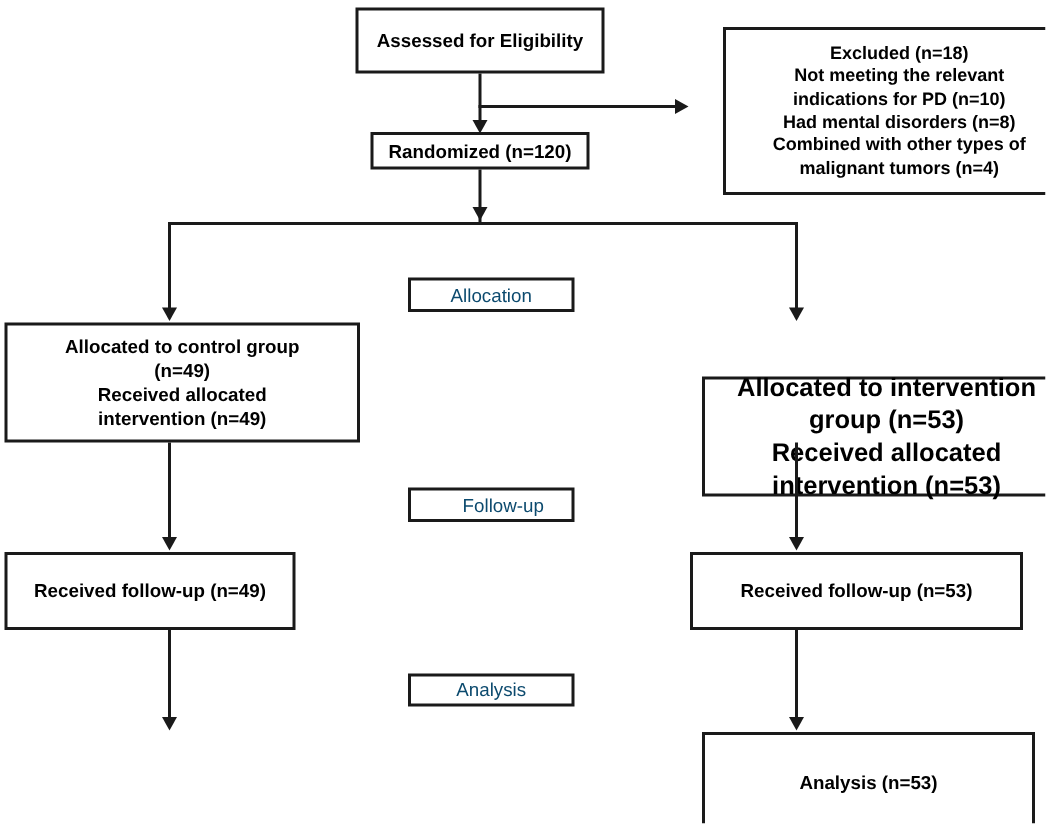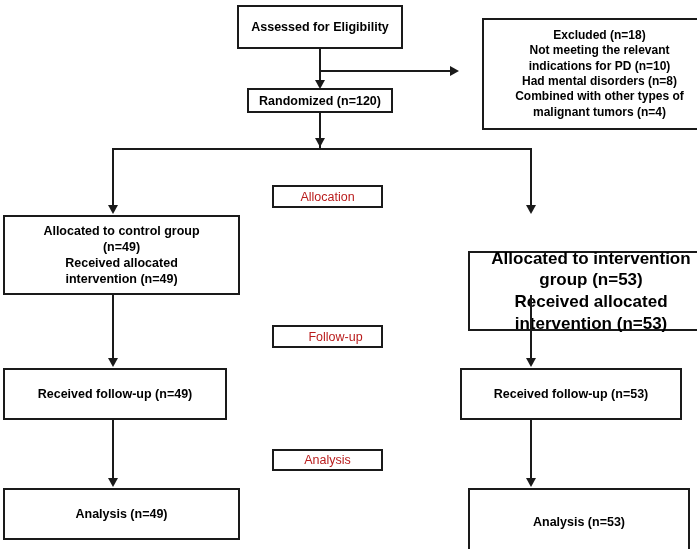--- a/index.html
+++ b/index.html
@@ -37,21 +37,21 @@
   }
   .stage-label {
     position: absolute;
     box-sizing: border-box;
     border: 2px solid #1a1a1a;
     background: #ffffff;
     display: flex;
     align-items: center;
     justify-content: center;
     text-align: center;
-    color: #b91c1c;
+    color: #0c4a6e;
     font-weight: normal;
     font-size: 12.5px;
   }
   
   .vline {
     position: absolute;
     width: 0;
     border-left: 2px solid #1a1a1a;
   }
   .hline {
@@ -77,21 +77,21 @@
   }
   
   #box-assessed   { left: 237px; top: 5px;   width: 166px; height: 44px;  font-size: 12.5px; }
   #box-excluded   { left: 482px; top: 18px;  width: 235px; height: 112px; font-size: 12px; }
   #box-randomized { left: 247px; top: 88px;  width: 146px; height: 25px;  font-size: 12.5px; }
   #label-allocation { left: 272px; top: 185px; width: 111px; height: 23px; }
   #label-followup   { left: 272px; top: 325px; width: 111px; height: 23px; padding-left: 16px; }
   #label-analysis   { left: 272px; top: 449px; width: 111px; height: 22px; }
   #box-alloc-left   { left: 3px;   top: 215px; width: 237px; height: 80px; font-size: 12.5px; }
   #box-alloc-right  { left: 468px; top: 215px; width: 246px; height: 80px; font-size: 17px; margin-top: 36px; }
-  #box-follow-left  { left: 3px;   top: 368px; width: 224px; height: 52px; font-size: 12.5px; }
+  #box-follow-left  { left: 3px;   top: 368px; width: 194px; height: 52px; font-size: 12.5px; }
   #box-follow-right { left: 460px; top: 368px; width: 222px; height: 52px; font-size: 12.5px; }
   #box-analysis-left  { left: 3px;   top: 488px; width: 237px; height: 52px; font-size: 12.5px; }
   #box-analysis-right { left: 468px; top: 488px; width: 222px; height: 68px; font-size: 12.5px; text-align: center; }
 </style>
 </head>
 <body>
 
 <div id="canvas">
 
   <div class="box" id="box-assessed">
@@ -165,20 +165,17 @@
   <div class="vline" style="left:112px; top:420px; height:59px;"></div>
   <div class="arrow-down" style="left:108px; top:478px;"></div>
 
   <div class="vline" style="left:530px; top:420px; height:59px;"></div>
   <div class="arrow-down" style="left:526px; top:478px;"></div>
 
   <div class="stage-label" id="label-analysis">
     <span>Analysis</span>
   </div>
 
-  <div class="box" id="box-analysis-left">
-    <span class="txt">Analysis (n=49)</span>
-  </div>
   <div class="box" id="box-analysis-right">
     <span class="txt">Analysis (n=53)</span>
   </div>
 
 </div>
 
 </body></html>

